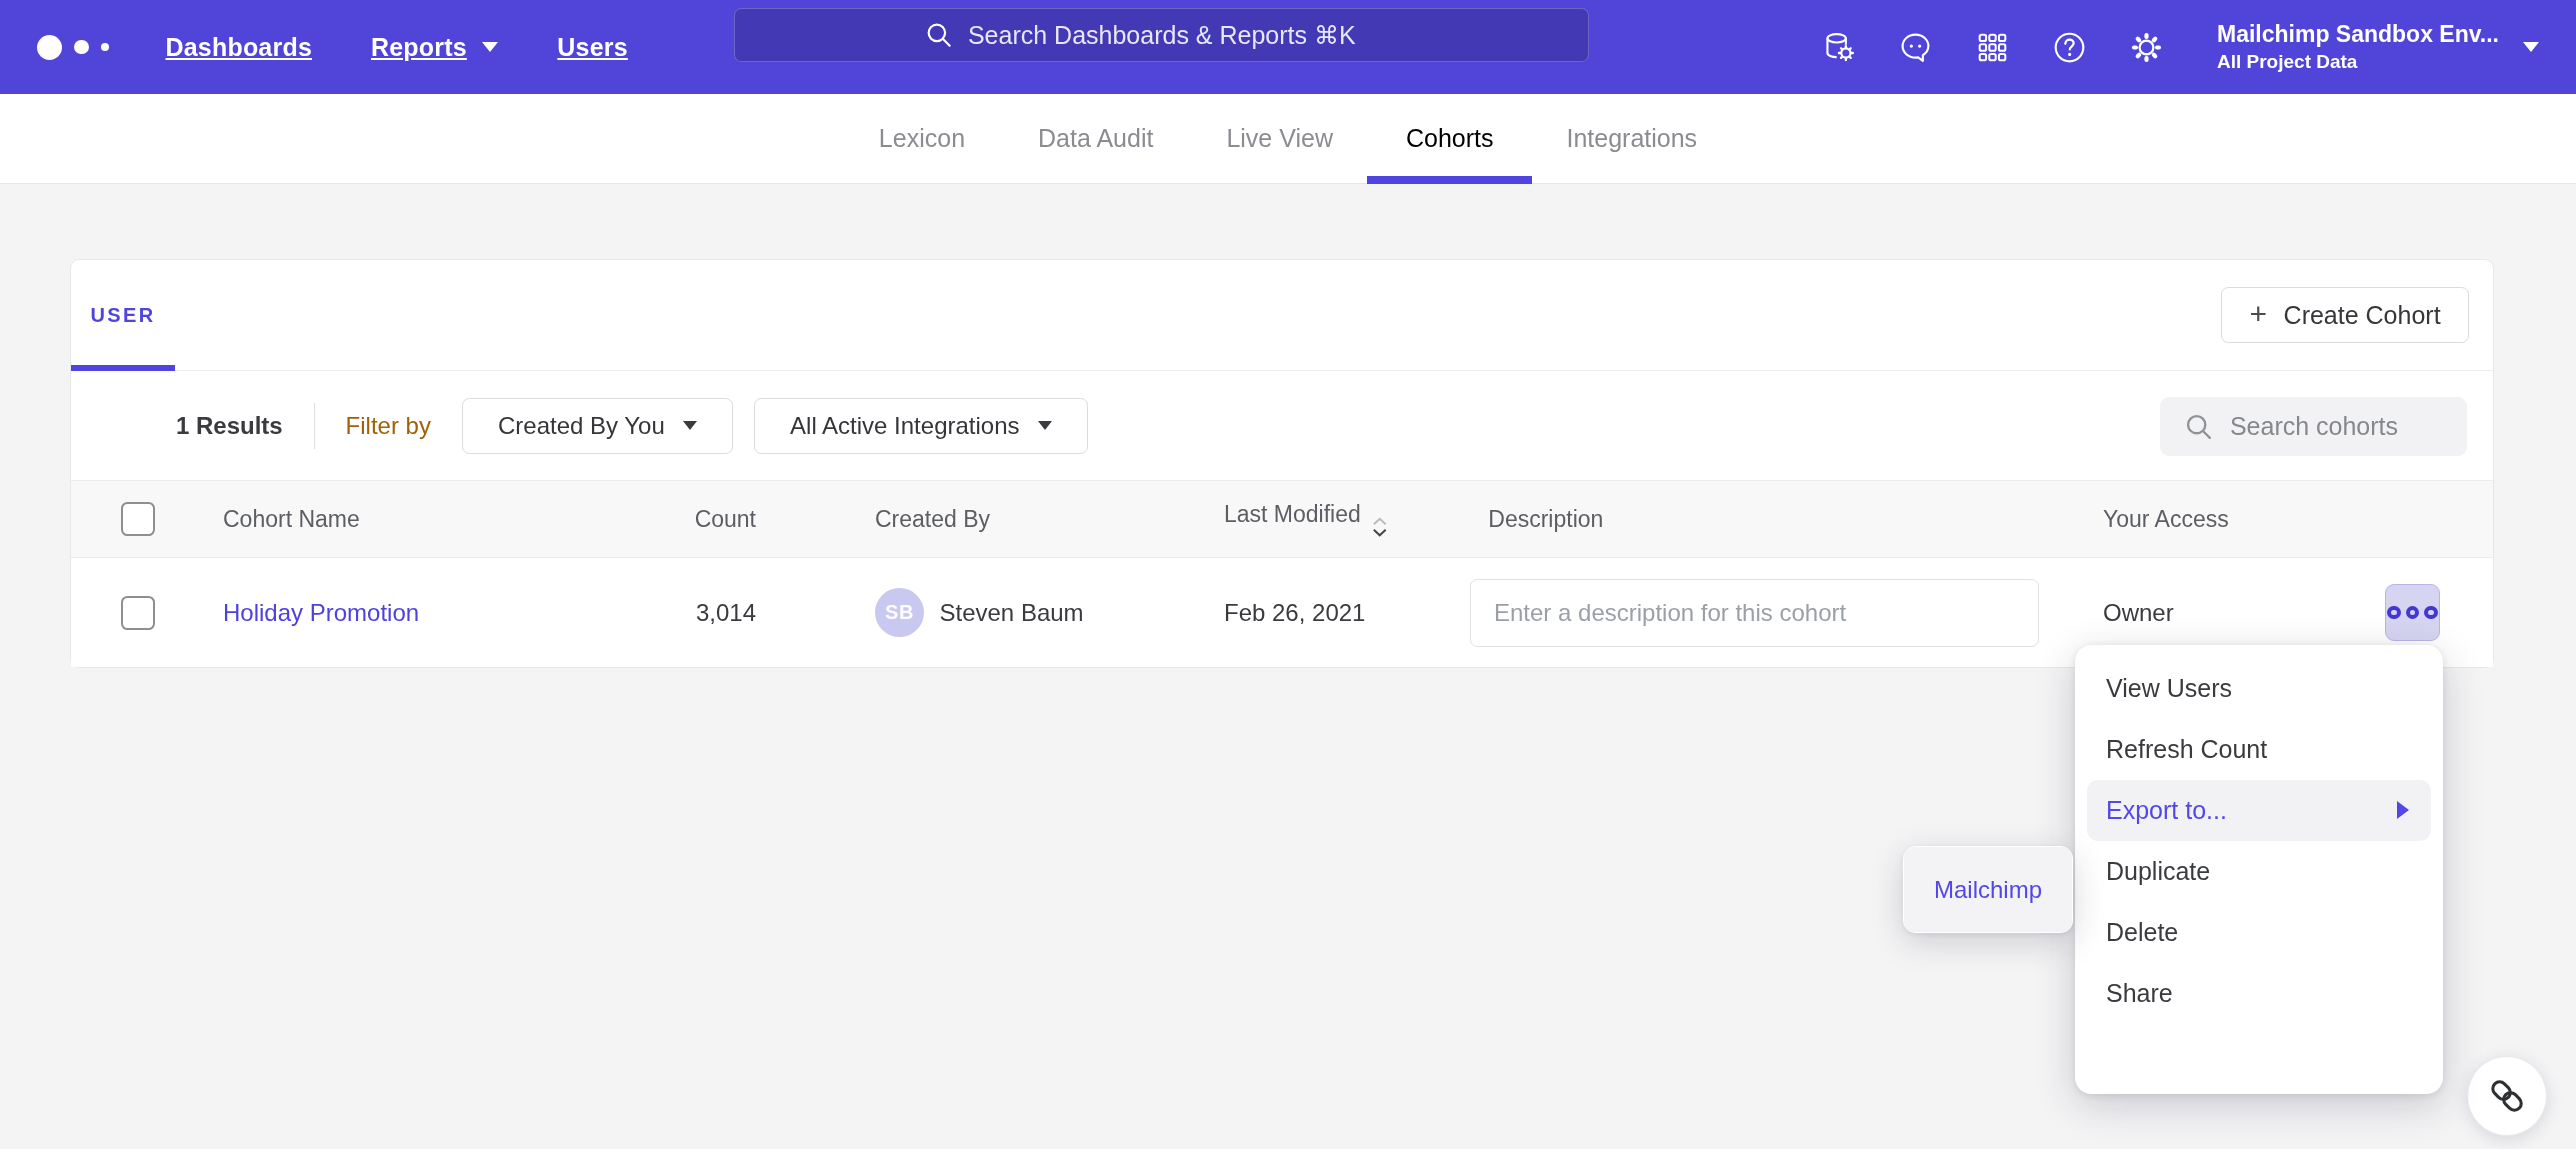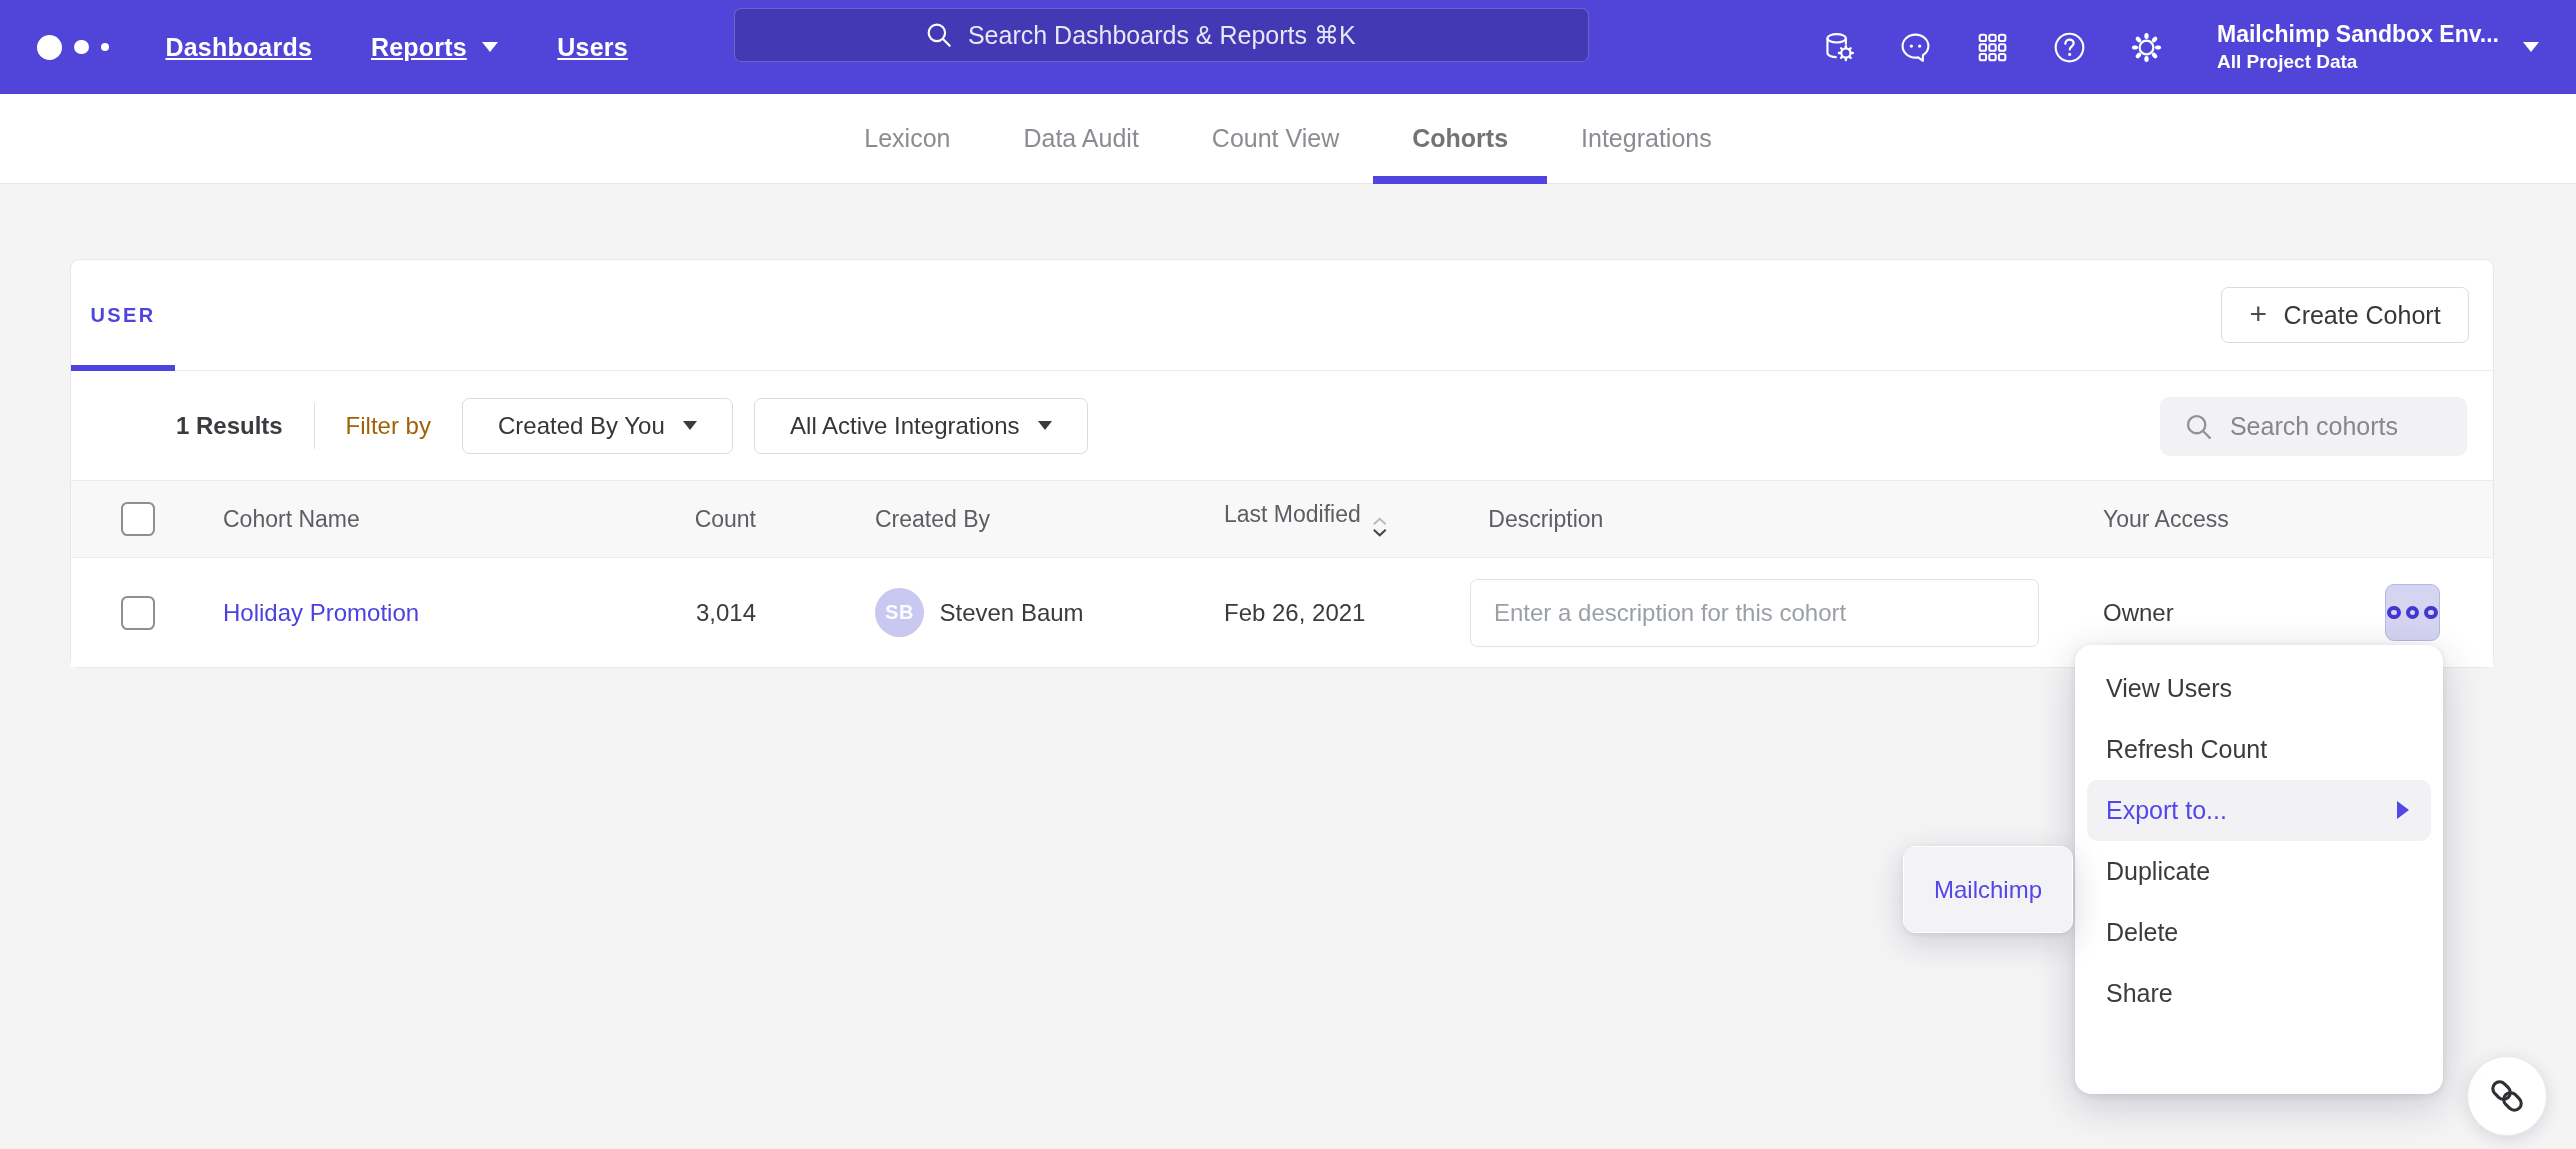--- a/index.html
+++ b/index.html
@@ -23,21 +23,21 @@
   .topnav-right { position:absolute; right:37px; top:0; height:94px; display:flex; align-items:center; gap:42px; }
   .nav-icon { width:35px; height:35px; display:flex; align-items:center; justify-content:center; cursor:pointer; }
   .project-switcher { display:flex; align-items:center; gap:24px; cursor:pointer; margin-left:11px; }
   .project-text { display:flex; flex-direction:column; gap:3.7px; }
   .project-name { font-size:23px; font-weight:700; }
   .project-scope { font-size:19px; font-weight:600; }
 
   
   .subnav { position:absolute; left:0; top:94px; width:2576px; height:90px; background:#fff; border-bottom:0.9px solid #e6e6e8; display:flex; align-items:center; justify-content:center; gap:73px; }
   .subnav-tab { position:relative; height:90px; display:flex; align-items:center; font-size:25px; color:#8b8b92; cursor:pointer; }
-  .subnav-tab.active { color:#737373; font-weight:700; }
+  .subnav-tab.active { color:#000000; font-weight:400; }
   .subnav-tab.active::after { content:""; position:absolute; left:-39px; right:-39px; bottom:0; height:7.3px; background:#4f44e0; }
 
   
   .card { position:absolute; left:70px; top:259px; width:2424px; height:409px; background:#fff; border:0.9px solid #e7e7e9; border-radius:9.1px; }
   .card-header { position:relative; height:111px; border-bottom:0.9px solid #ededef; }
   .user-tab { position:absolute; left:0; top:0; width:104px; height:100%; display:flex; align-items:center; justify-content:center; font-size:20px; font-weight:700; letter-spacing:2.3px; color:#4f44e0; cursor:pointer; }
   .user-tab::after { content:""; position:absolute; left:0; right:0; bottom:-0.9px; height:6.4px; background:#4f44e0; }
   .create-btn { position:absolute; right:24px; top:27.4px; height:56px; padding:0 27.4px; background:#fff; border:0.9px solid #d9dadd; border-radius:7.3px; display:flex; align-items:center; gap:16.5px; font-size:25px; font-weight:500; color:#36373b; cursor:pointer; }
   .create-btn .plus { font-size:30px; font-weight:400; color:#4b4c50; line-height:1; margin-top:-2.7px; }
 
@@ -178,21 +178,21 @@
           <span class="project-scope">All Project Data</span>
         </div>
         <span class="caret-down-w"></span>
       </div>
     </div>
   </div>
 
   <div class="subnav">
     <div class="subnav-tab">Lexicon</div>
     <div class="subnav-tab">Data Audit</div>
-    <div class="subnav-tab">Count View</div>
+    <div class="subnav-tab">Live View</div>
     <div class="subnav-tab active">Cohorts</div>
     <div class="subnav-tab">Integrations</div>
   </div>
 
   <div class="card">
 
     <div class="card-header">
       <div class="user-tab">USER</div>
       <button class="create-btn">
         <span class="plus">+</span>

